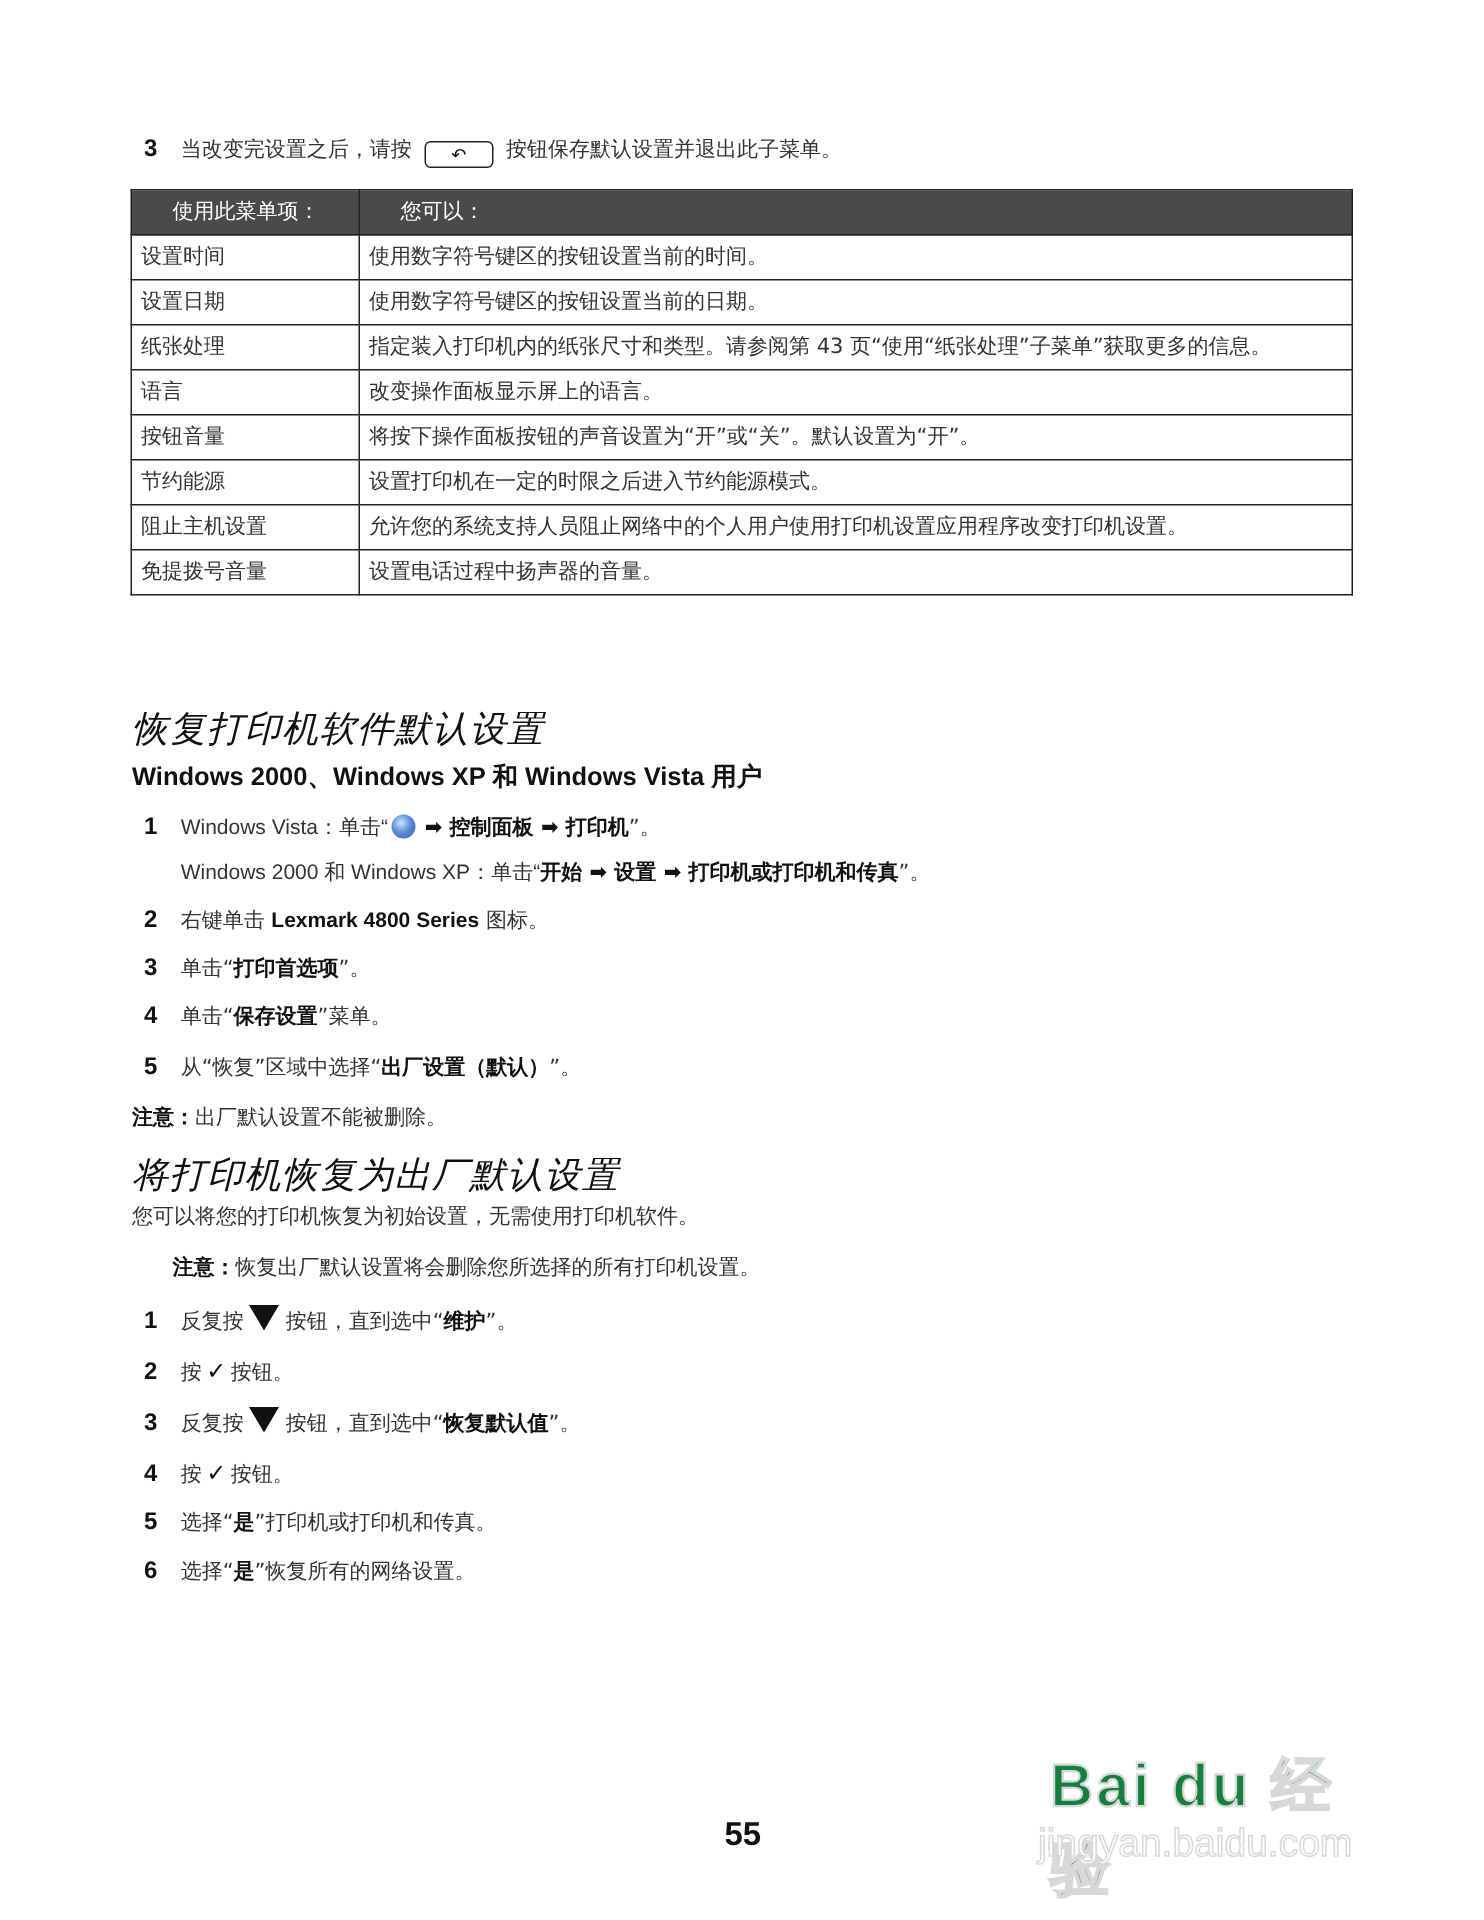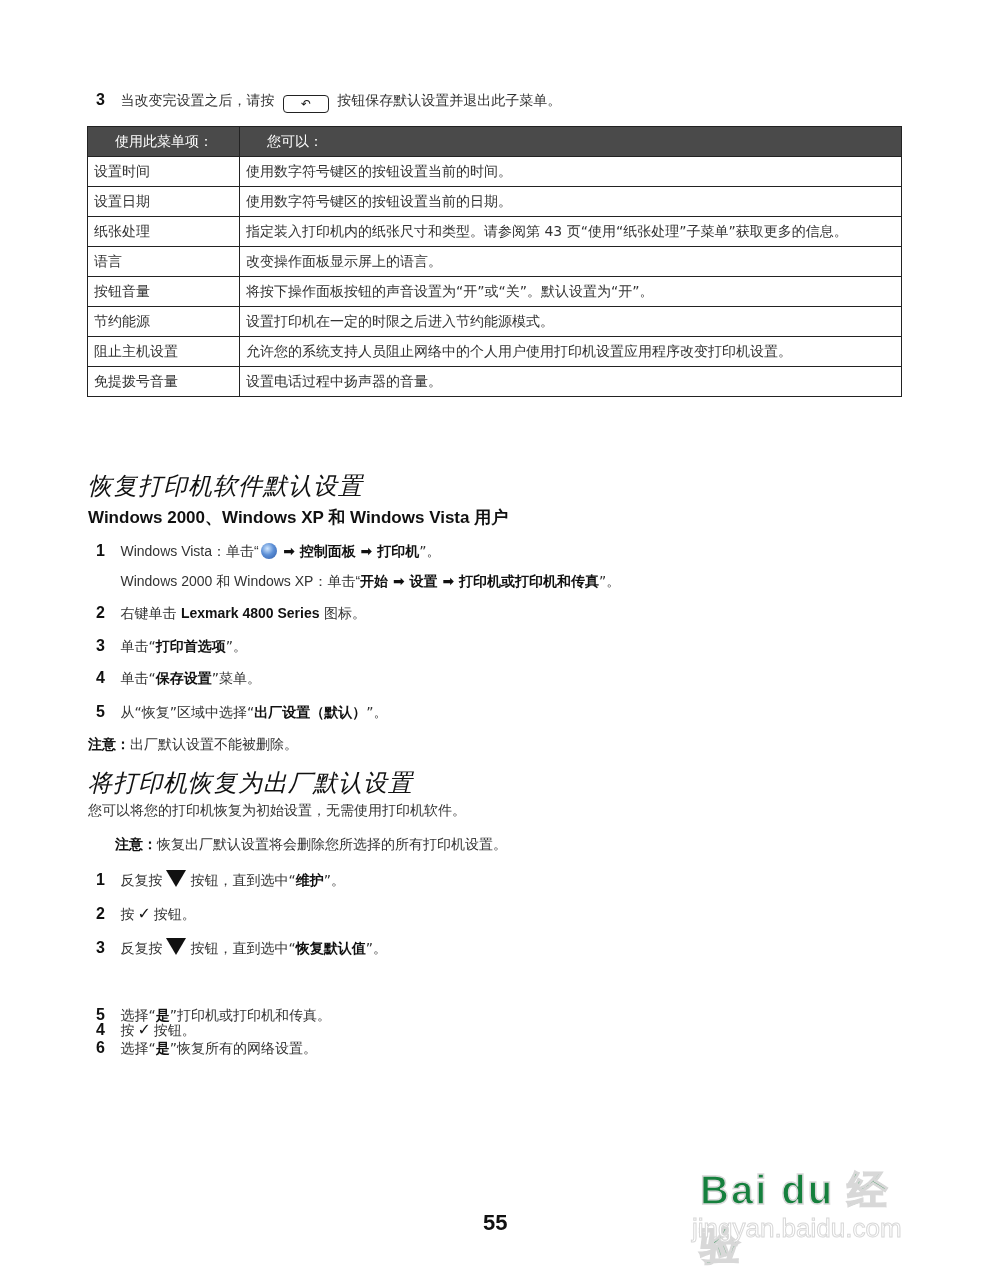--- a/index.html
+++ b/index.html
@@ -145,21 +145,21 @@
   <span>反复按</span><span class="tri"></span><span>按钮，直到选中“</span><span class="b">维护</span><span>”。</span>
 </div>
 <div class="step" style="top:904px;">
   <span class="num">2</span>
   <span>按</span><span class="check">✓</span><span>按钮。</span>
 </div>
 <div class="step" style="top:938px;">
   <span class="num">3</span>
   <span>反复按</span><span class="tri"></span><span>按钮，直到选中“</span><span class="b">恢复默认值</span><span>”。</span>
 </div>
-<div class="step" style="top:1020px;">
+<div class="step" style="top:972px;">
   <span class="num">4</span>
   <span>按</span><span class="check">✓</span><span>按钮。</span>
 </div>
 <div class="step" style="top:1005px;">
   <span class="num">5</span>
   <span>选择“</span><span class="b">是</span><span>”打印机或打印机和传真。</span>
 </div>
 <div class="step" style="top:1038px;">
   <span class="num">6</span>
   <span>选择“</span><span class="b">是</span><span>”恢复所有的网络设置。</span>

